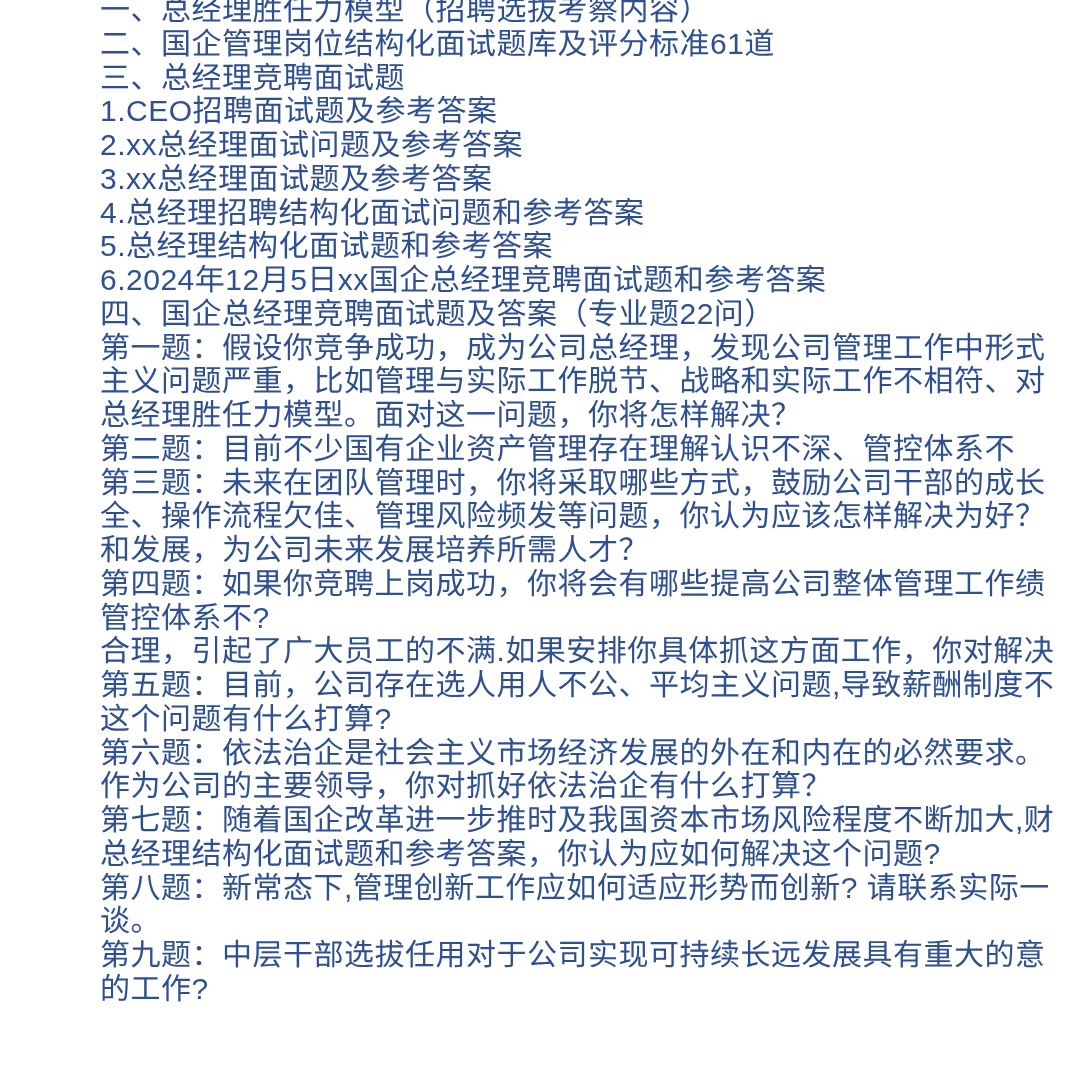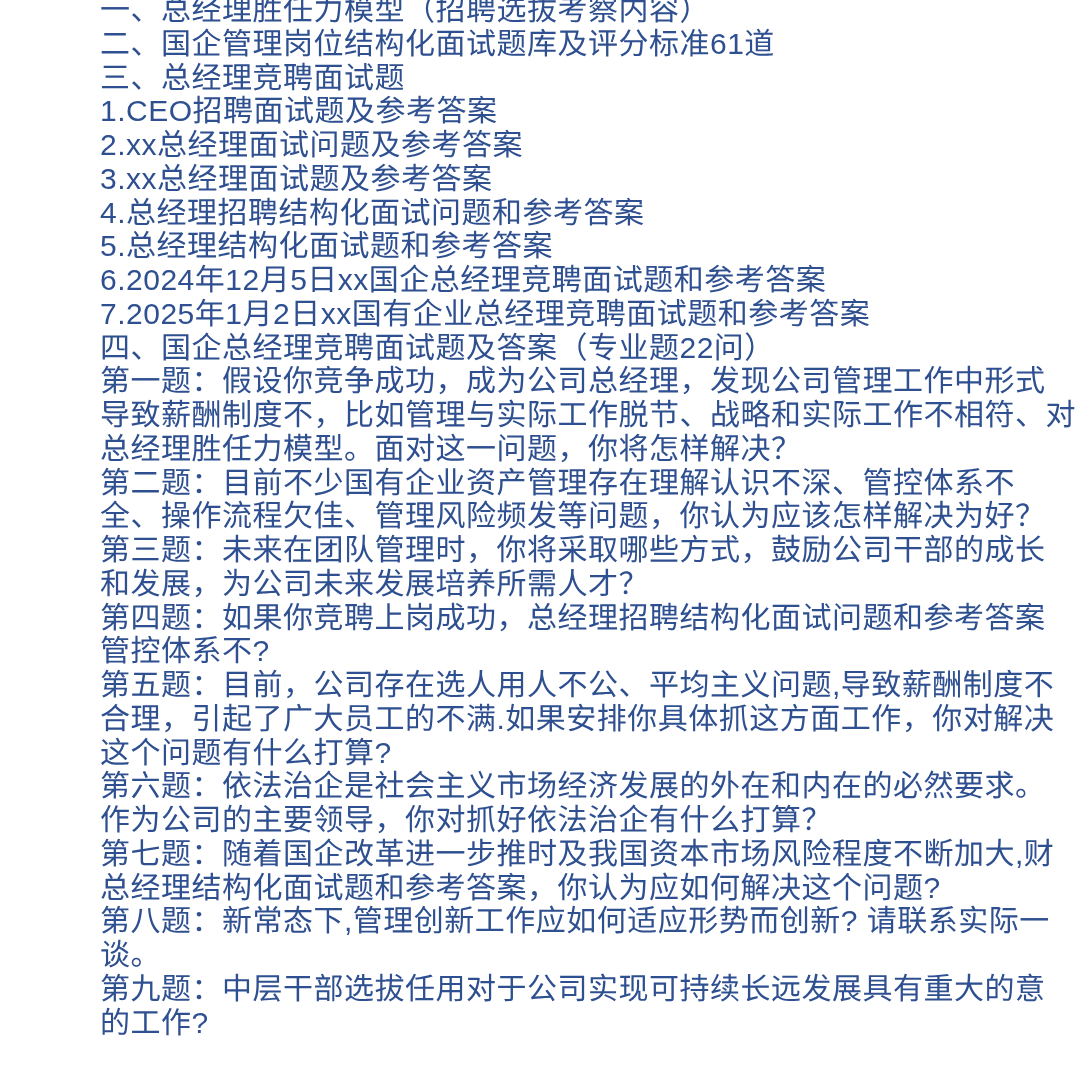--- a/index.html
+++ b/index.html
@@ -39,33 +39,32 @@
   <div class="doc">
       <div class="line">一、总经理胜任力模型（招聘选拔考察内容）</div>
       <div class="line">二、国企管理岗位结构化面试题库及评分标准61道</div>
       <div class="line">三、总经理竞聘面试题</div>
       <div class="line">1.CEO招聘面试题及参考答案</div>
       <div class="line">2.xx总经理面试问题及参考答案</div>
       <div class="line">3.xx总经理面试题及参考答案</div>
       <div class="line">4.总经理招聘结构化面试问题和参考答案</div>
       <div class="line">5.总经理结构化面试题和参考答案</div>
       <div class="line">6.2024年12月5日xx国企总经理竞聘面试题和参考答案</div>
-      <div class="line">7.2025年1月2日xx国有企业总经理竞聘面试题和参考答案</div>
       <div class="line">四、国企总经理竞聘面试题及答案（专业题22问）</div>
       <div class="line">第一题：假设你竞争成功，成为公司总经理，发现公司管理工作中形式</div>
-      <div class="line">导致薪酬制度不，比如管理与实际工作脱节、战略和实际工作不相符、对</div>
+      <div class="line">主义问题严重，比如管理与实际工作脱节、战略和实际工作不相符、对</div>
       <div class="line">总经理胜任力模型。面对这一问题，你将怎样解决？</div>
       <div class="line">第二题：目前不少国有企业资产管理存在理解认识不深、管控体系不</div>
+      <div class="line">第三题：未来在团队管理时，你将采取哪些方式，鼓励公司干部的成长</div>
       <div class="line">全、操作流程欠佳、管理风险频发等问题，你认为应该怎样解决为好？</div>
-      <div class="line">第三题：未来在团队管理时，你将采取哪些方式，鼓励公司干部的成长</div>
       <div class="line">和发展，为公司未来发展培养所需人才？</div>
-      <div class="line">第四题：如果你竞聘上岗成功，总经理招聘结构化面试问题和参考答案</div>
+      <div class="line">第四题：如果你竞聘上岗成功，你将会有哪些提高公司整体管理工作绩</div>
       <div class="line">管控体系不?</div>
+      <div class="line">合理，引起了广大员工的不满.如果安排你具体抓这方面工作，你对解决</div>
       <div class="line">第五题：目前，公司存在选人用人不公、平均主义问题,导致薪酬制度不</div>
-      <div class="line">合理，引起了广大员工的不满.如果安排你具体抓这方面工作，你对解决</div>
       <div class="line">这个问题有什么打算?</div>
       <div class="line">第六题：依法治企是社会主义市场经济发展的外在和内在的必然要求。</div>
       <div class="line">作为公司的主要领导，你对抓好依法治企有什么打算？</div>
       <div class="line">第七题：随着国企改革进一步推时及我国资本市场风险程度不断加大,财</div>
       <div class="line">总经理结构化面试题和参考答案，你认为应如何解决这个问题?</div>
       <div class="line">第八题：新常态下,管理创新工作应如何适应形势而创新? 请联系实际一</div>
       <div class="line">谈。</div>
       <div class="line">第九题：中层干部选拔任用对于公司实现可持续长远发展具有重大的意</div>
       <div class="line">的工作?</div>
     </div>

